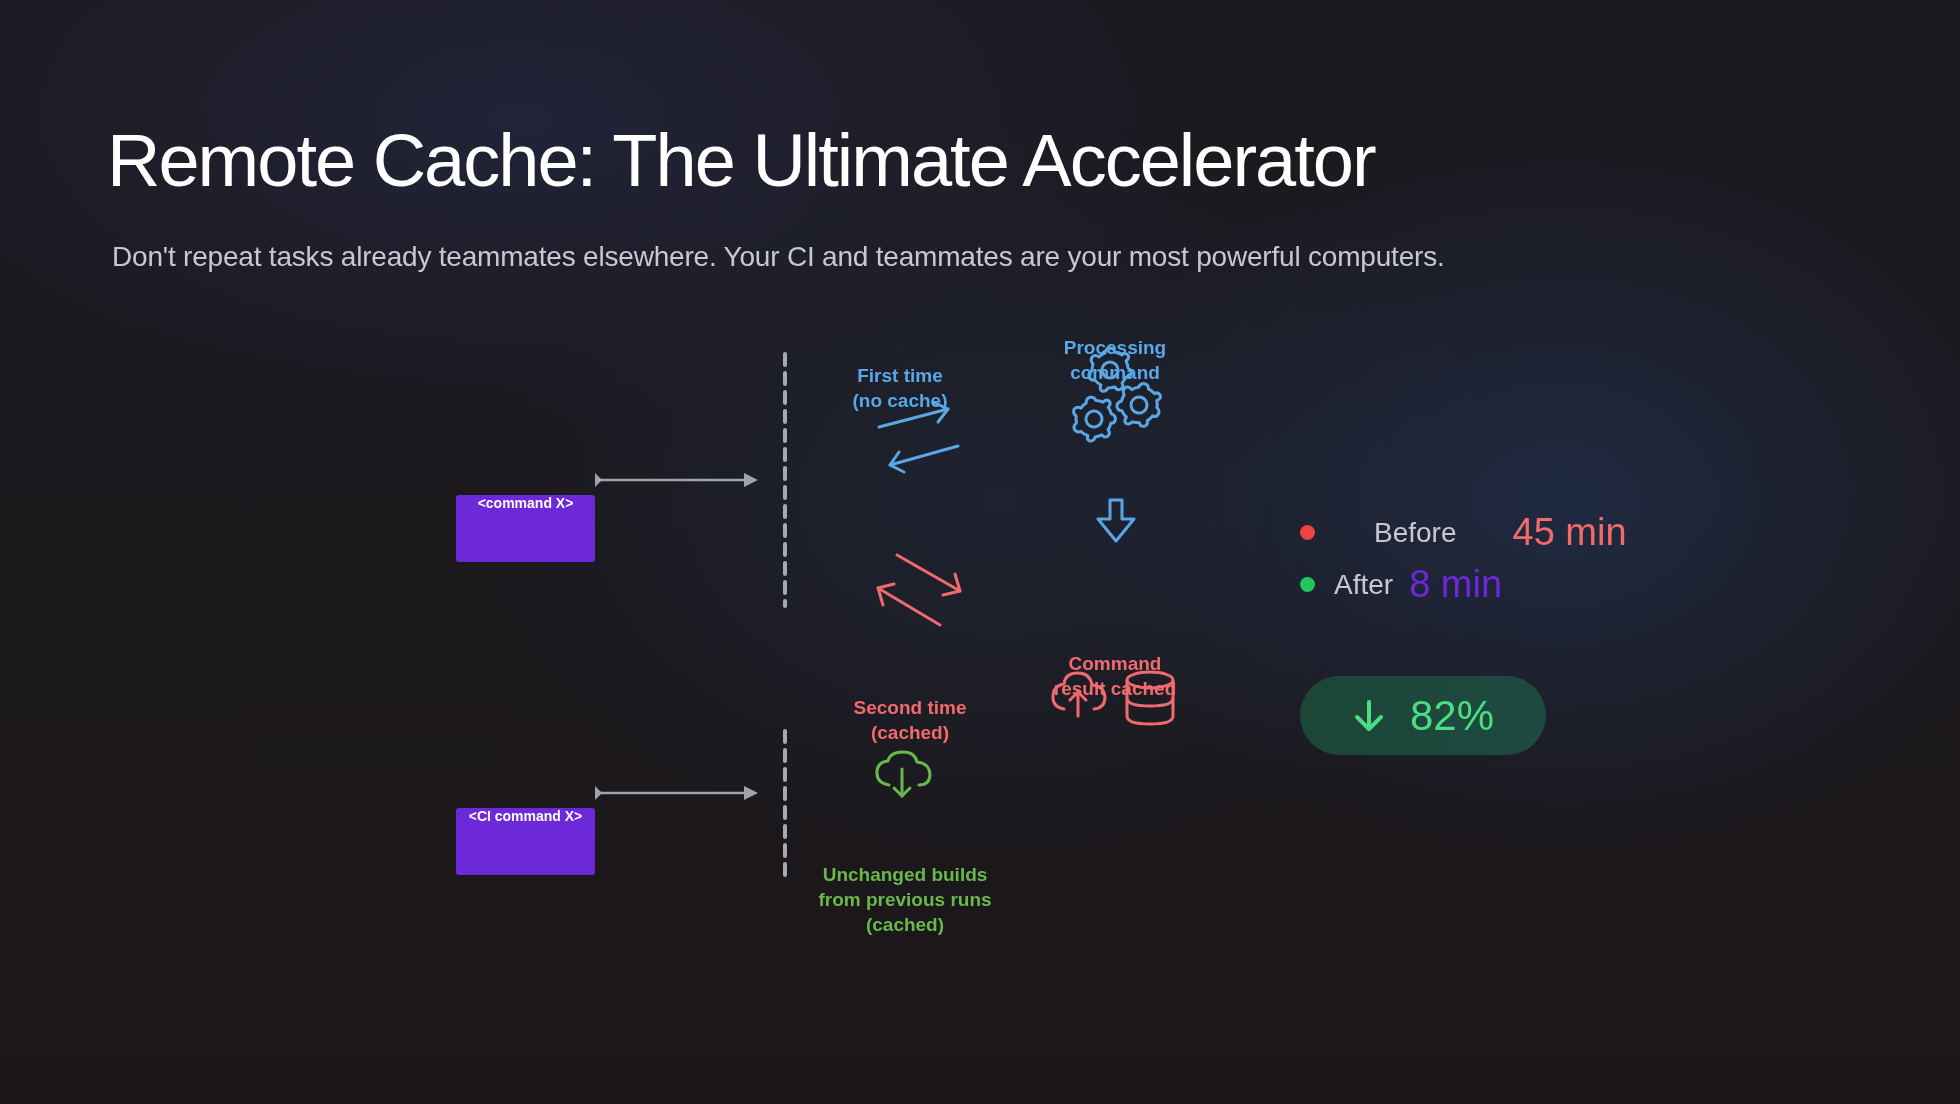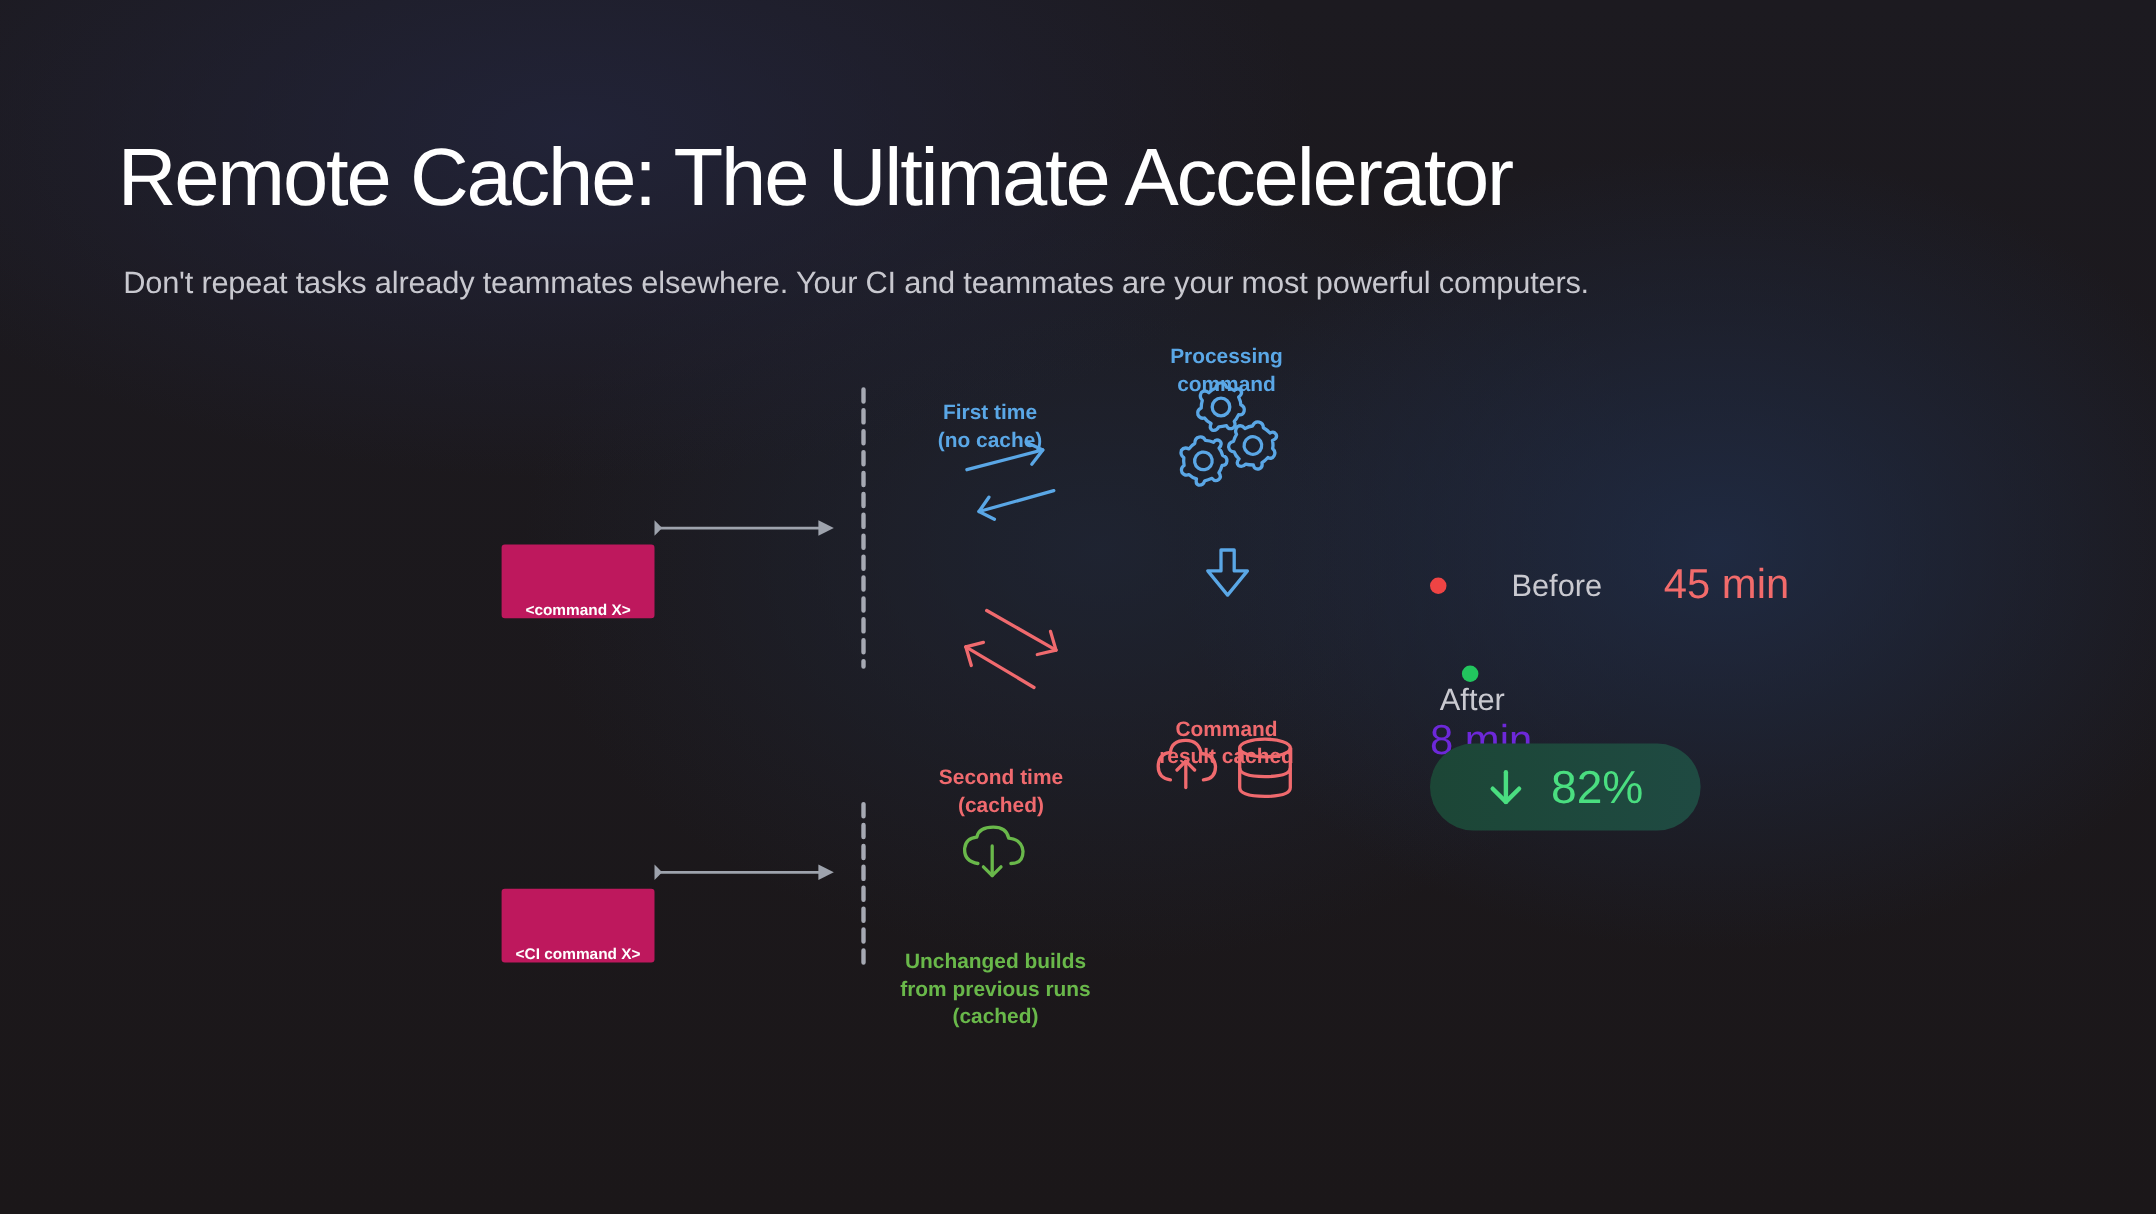--- a/index.html
+++ b/index.html
@@ -15,22 +15,22 @@
   }
   .abs { position: absolute; margin-top: 48px; }
   .title {
     left: 107px; top: 70px; font-size: 74px; font-weight: 400; letter-spacing: -2px;
     color: #ffffff; white-space: nowrap;
   }
   .subtitle {
     left: 112px; top: 193px; font-size: 28px; color: #c8c8cf; white-space: nowrap; letter-spacing: -0.2px;
   }
   .cmd-box {
-    width: 139px; height: 67px; background: #be185d; border-radius: 3px;
-    display: flex; align-items: flex-end; justify-content: center;
+    width: 139px; height: 67px; background: #6d28d9; border-radius: 3px;
+    display: flex; align-items: flex-start; justify-content: center;
     font-size: 14px; font-weight: 700; color: #ffffff; white-space: nowrap;
   }
   .lbl {
     text-align: center; font-size: 19px; font-weight: 700; line-height: 25px; white-space: nowrap;
   }
   .blue { color: #5aa7e6; }
   .red { color: #f06a6e; }
   .green { color: #69b84a; }
   .stat-row { display: flex; align-items: center; white-space: nowrap; }
   .dot { width: 15px; height: 15px; border-radius: 50%; margin-right: 19px; }
@@ -127,21 +127,21 @@
     <path d="M889,785 Q876,783 877,771 Q878,762 888,761 Q890,752 903,752 Q915,752 917,762 Q929,763 930,774 Q930,785 919,785"></path>
     <line x1="902" y1="769" x2="902" y2="796"></line>
     <polyline points="894,788 902,796 910,788"></polyline>
   </g>
 </svg>
 
 <div class="abs lbl blue" style="left:840px; top:315px; width:120px;">
   <div>First time</div>
   <div>(no cache)</div>
 </div>
-<div class="abs lbl blue" style="left:1050px; top:264px; width:130px;">
+<div class="abs lbl blue" style="left:1050px; top:287px; width:130px;">
   <div>Processing</div>
   <div>command</div>
 </div>
 <div class="abs lbl red" style="left:840px; top:647px; width:140px;">
   <div>Second time</div>
   <div>(cached)</div>
 </div>
 <div class="abs lbl red" style="left:1035px; top:603px; width:160px;">
   <div>Command</div>
   <div>result cached</div>
@@ -150,21 +150,21 @@
   <div>Unchanged builds</div>
   <div>from previous runs</div>
   <div>(cached)</div>
 </div>
 
 <div class="abs stat-row" style="left:1300px; top:463px;gap:40px;">
   <span class="dot" style="background:#ef4444;"></span>
   <span class="stat-label">Before</span>
   <span class="stat-val" style="color:#f26b6b;">45 min</span>
 </div>
-<div class="abs stat-row" style="left:1300px; top:557px;flex-direction:column;">
+<div class="abs stat-row" style="left:1300px; top:515px;">
   <span class="dot" style="background:#22c55e;"></span>
   <span class="stat-label">After</span>
   <span class="stat-val" style="color:#6d28d9;text-align:center;">8 min</span>
 </div>
 <div class="abs badge">
   <svg width="34" height="34" viewBox="0 0 34 34">
     <g stroke="#4ade80" stroke-width="4" fill="none" stroke-linecap="round" stroke-linejoin="round">
       <line x1="17" y1="3" x2="17" y2="30"></line>
       <polyline points="5,18 17,30 29,18"></polyline>
     </g>

